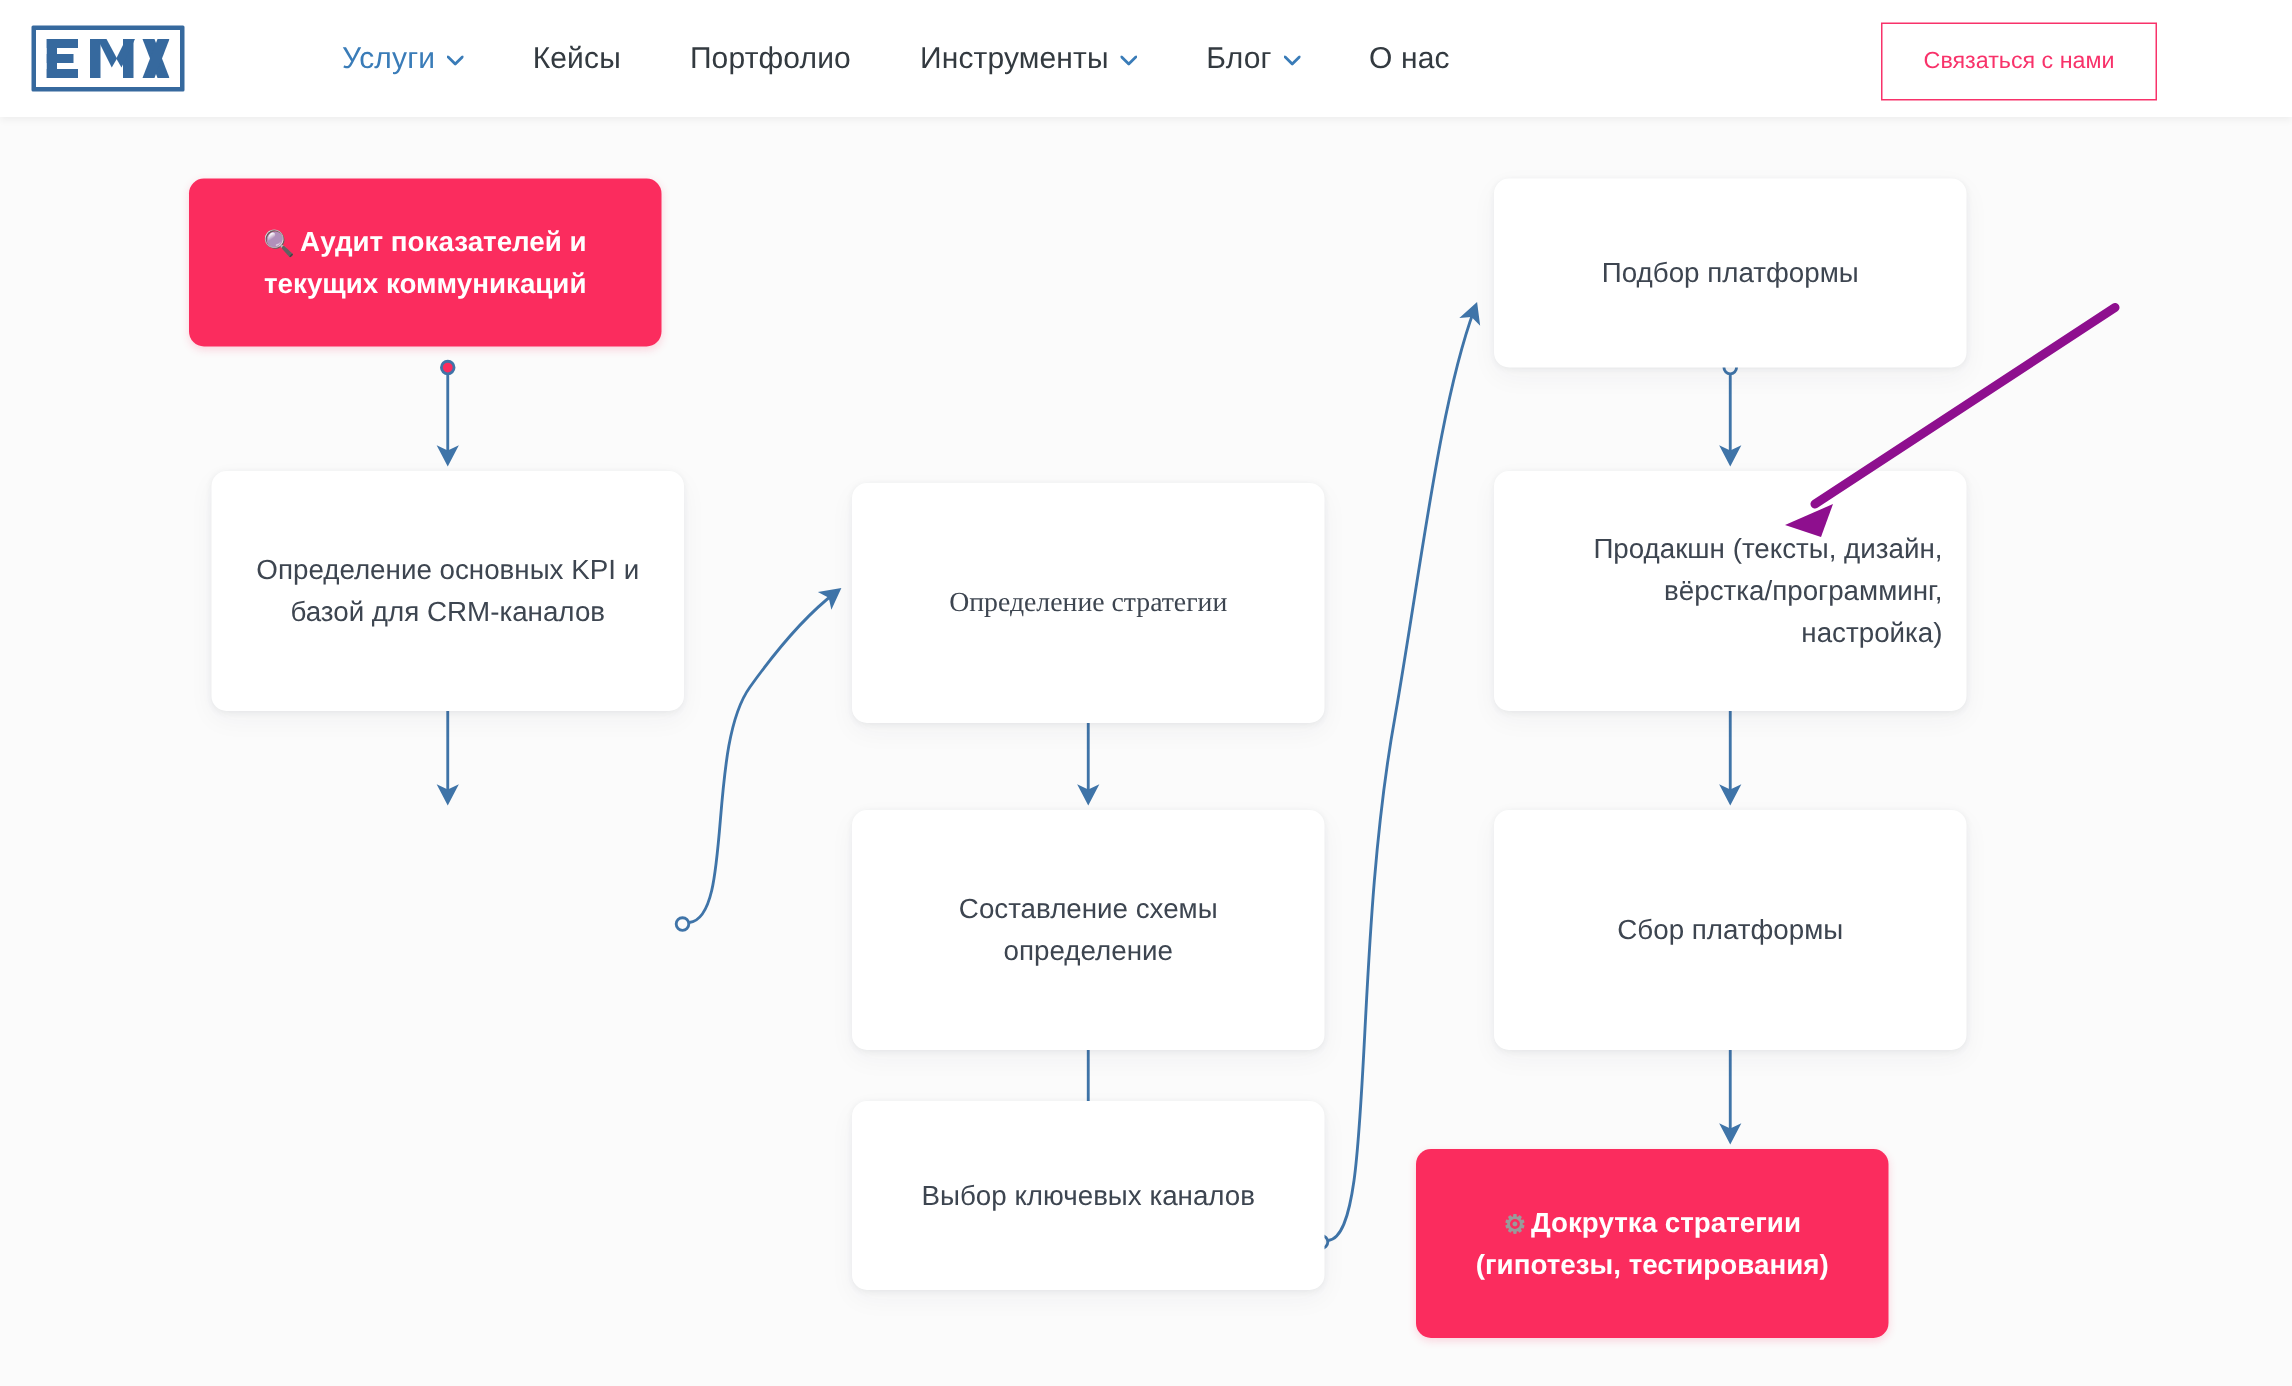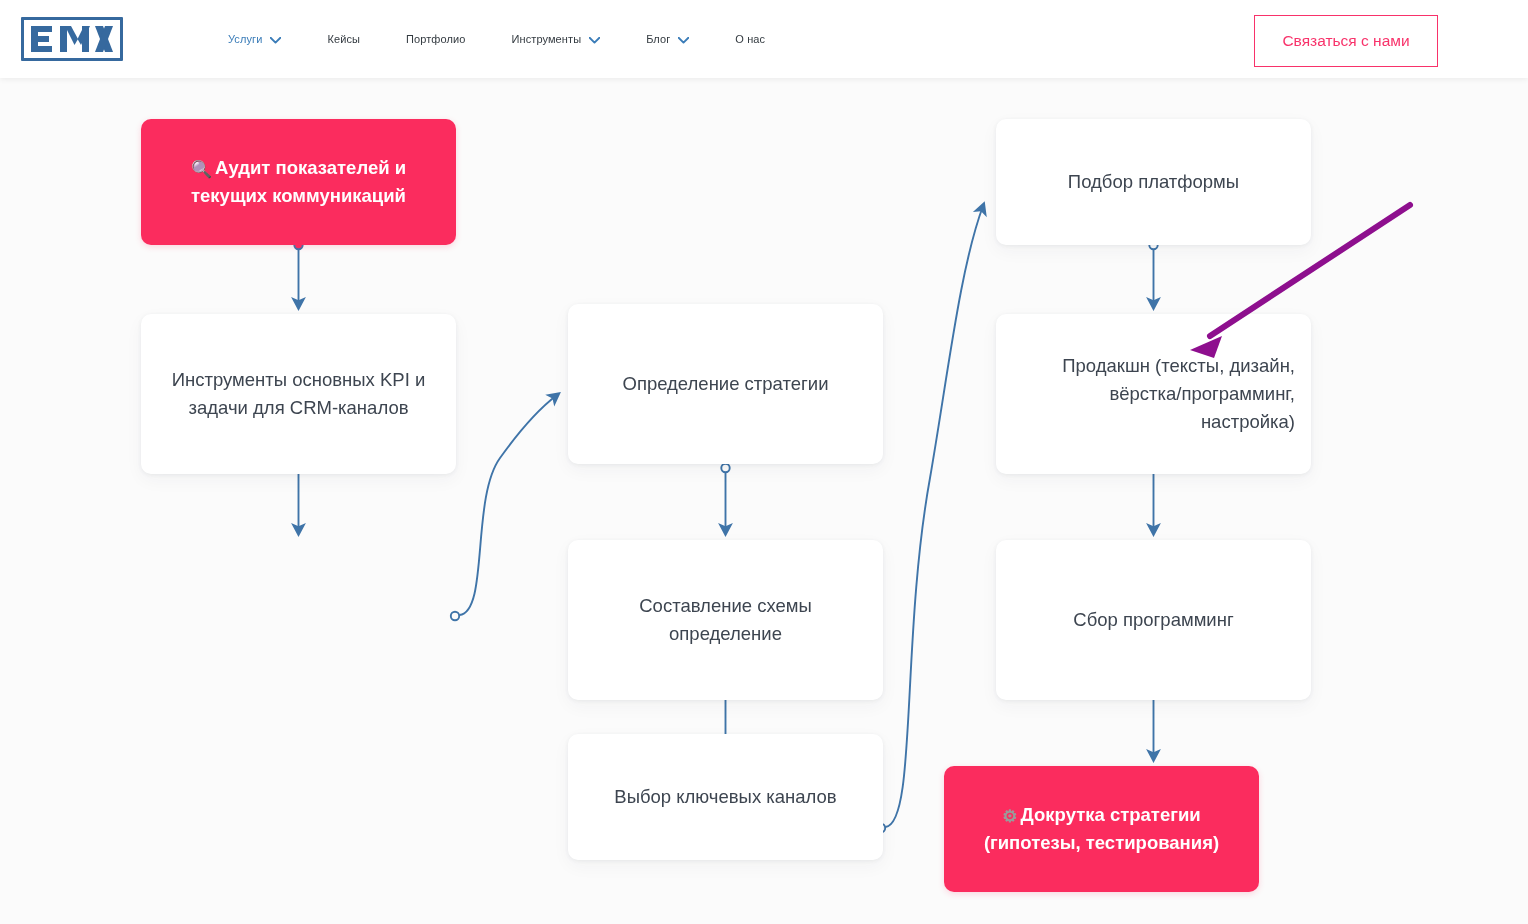--- a/index.html
+++ b/index.html
@@ -47,21 +47,21 @@
     top: 0;
     height: 78px;
     display: flex;
     align-items: center;
     gap: 0px;
   }
   .nav-item {
     display: flex;
     align-items: center;
     gap: 8px;
-    font-size: 11px;
+    font-size: 20px;
     color: #333a40;
     padding: 8px 23px;
     cursor: pointer;
     white-space: nowrap;
     letter-spacing: 0.1px;
   }
   .nav-item.is-active { color: #3a7cb8; }
   .nav-caret {
     display: inline-block;
     width: 11px;
@@ -138,25 +138,25 @@
   }
 
   .node .node-text { display: block; }
   .node .node-icon {
     font-size: 17px;
     margin-right: 3px;
     vertical-align: -1px;
   }
 
   
-  #node-audit        { left: 141px; top: 41px;  width: 315px; height: 126px; }
+  #node-audit        { left: 126px; top: 41px;  width: 315px; height: 112px; }
   #node-kpi          { left: 141px; top: 236px; width: 315px; height: 160px; }
   #node-base         { left: 141px; top: 462px; width: 315px; height: 160px; }
 
-  #node-strategy     { left: 568px; top: 226px; width: 315px; height: 160px; }
+  #node-strategy     { left: 568px; top: 244px; width: 315px; height: 160px; font-family: Liberation Serif, serif; }
   #node-scheme       { left: 568px; top: 462px; width: 315px; height: 160px; }
   #node-channels     { left: 568px; top: 656px; width: 315px; height: 126px; }
 
   #node-platform     { left: 996px; top: 41px;  width: 315px; height: 126px; }
   #node-production   { left: 996px; top: 236px; width: 315px; height: 160px; text-align: right; }
   #node-stats        { left: 996px; top: 462px; width: 315px; height: 160px; }
   #node-tuning       { left: 944px; top: 688px; width: 315px; height: 126px; }
 
   #annotation-layer {
     position: absolute;
@@ -292,21 +292,21 @@
         <line x1="1153.5" y1="620" x2="1153.5" y2="680" marker-end="url(#arrowhead)"></line>
       </g>
     </g>
   </svg>
 
   <div class="node accent" id="node-audit">
     <span class="node-text"><span class="node-icon">🔍</span><span>Аудит показателей и текущих коммуникаций</span></span>
   </div>
 
   <div class="node plain" id="node-kpi">
-    <span class="node-text">Инструменты основных KPI и задачи для CRM-каналов</span>
+    <span class="node-text">Определение основных KPI и базой для CRM-каналов</span>
   </div>
 
 
   <div class="node plain" id="node-strategy">
     <span class="node-text">Определение стратегии</span>
   </div>
 
   <div class="node plain" id="node-scheme">
     <span class="node-text">Составление схемы определение</span>
   </div>
@@ -317,21 +317,21 @@
 
   <div class="node plain" id="node-platform">
     <span class="node-text">Подбор платформы</span>
   </div>
 
   <div class="node plain" id="node-production">
     <span class="node-text">Продакшн (тексты, дизайн, вёрстка/программинг, настройка)</span>
   </div>
 
   <div class="node plain" id="node-stats">
-    <span class="node-text">Сбор программинг</span>
+    <span class="node-text">Сбор платформы</span>
   </div>
 
   <div class="node accent" id="node-tuning">
     <span class="node-text"><span class="node-icon" style="color:#9a9a9a">⚙</span><span>Докрутка стратегии (гипотезы, тестирования)</span></span>
   </div>
 
   <svg id="annotation-layer" viewBox="0 0 1528 846">
     <g>
       <line x1="1410" y1="127" x2="1210" y2="258" stroke="#8e0f8e" stroke-width="6" stroke-linecap="round"></line>
       <polygon points="1190,272 1222,258 1214,280" fill="#8e0f8e"></polygon>

